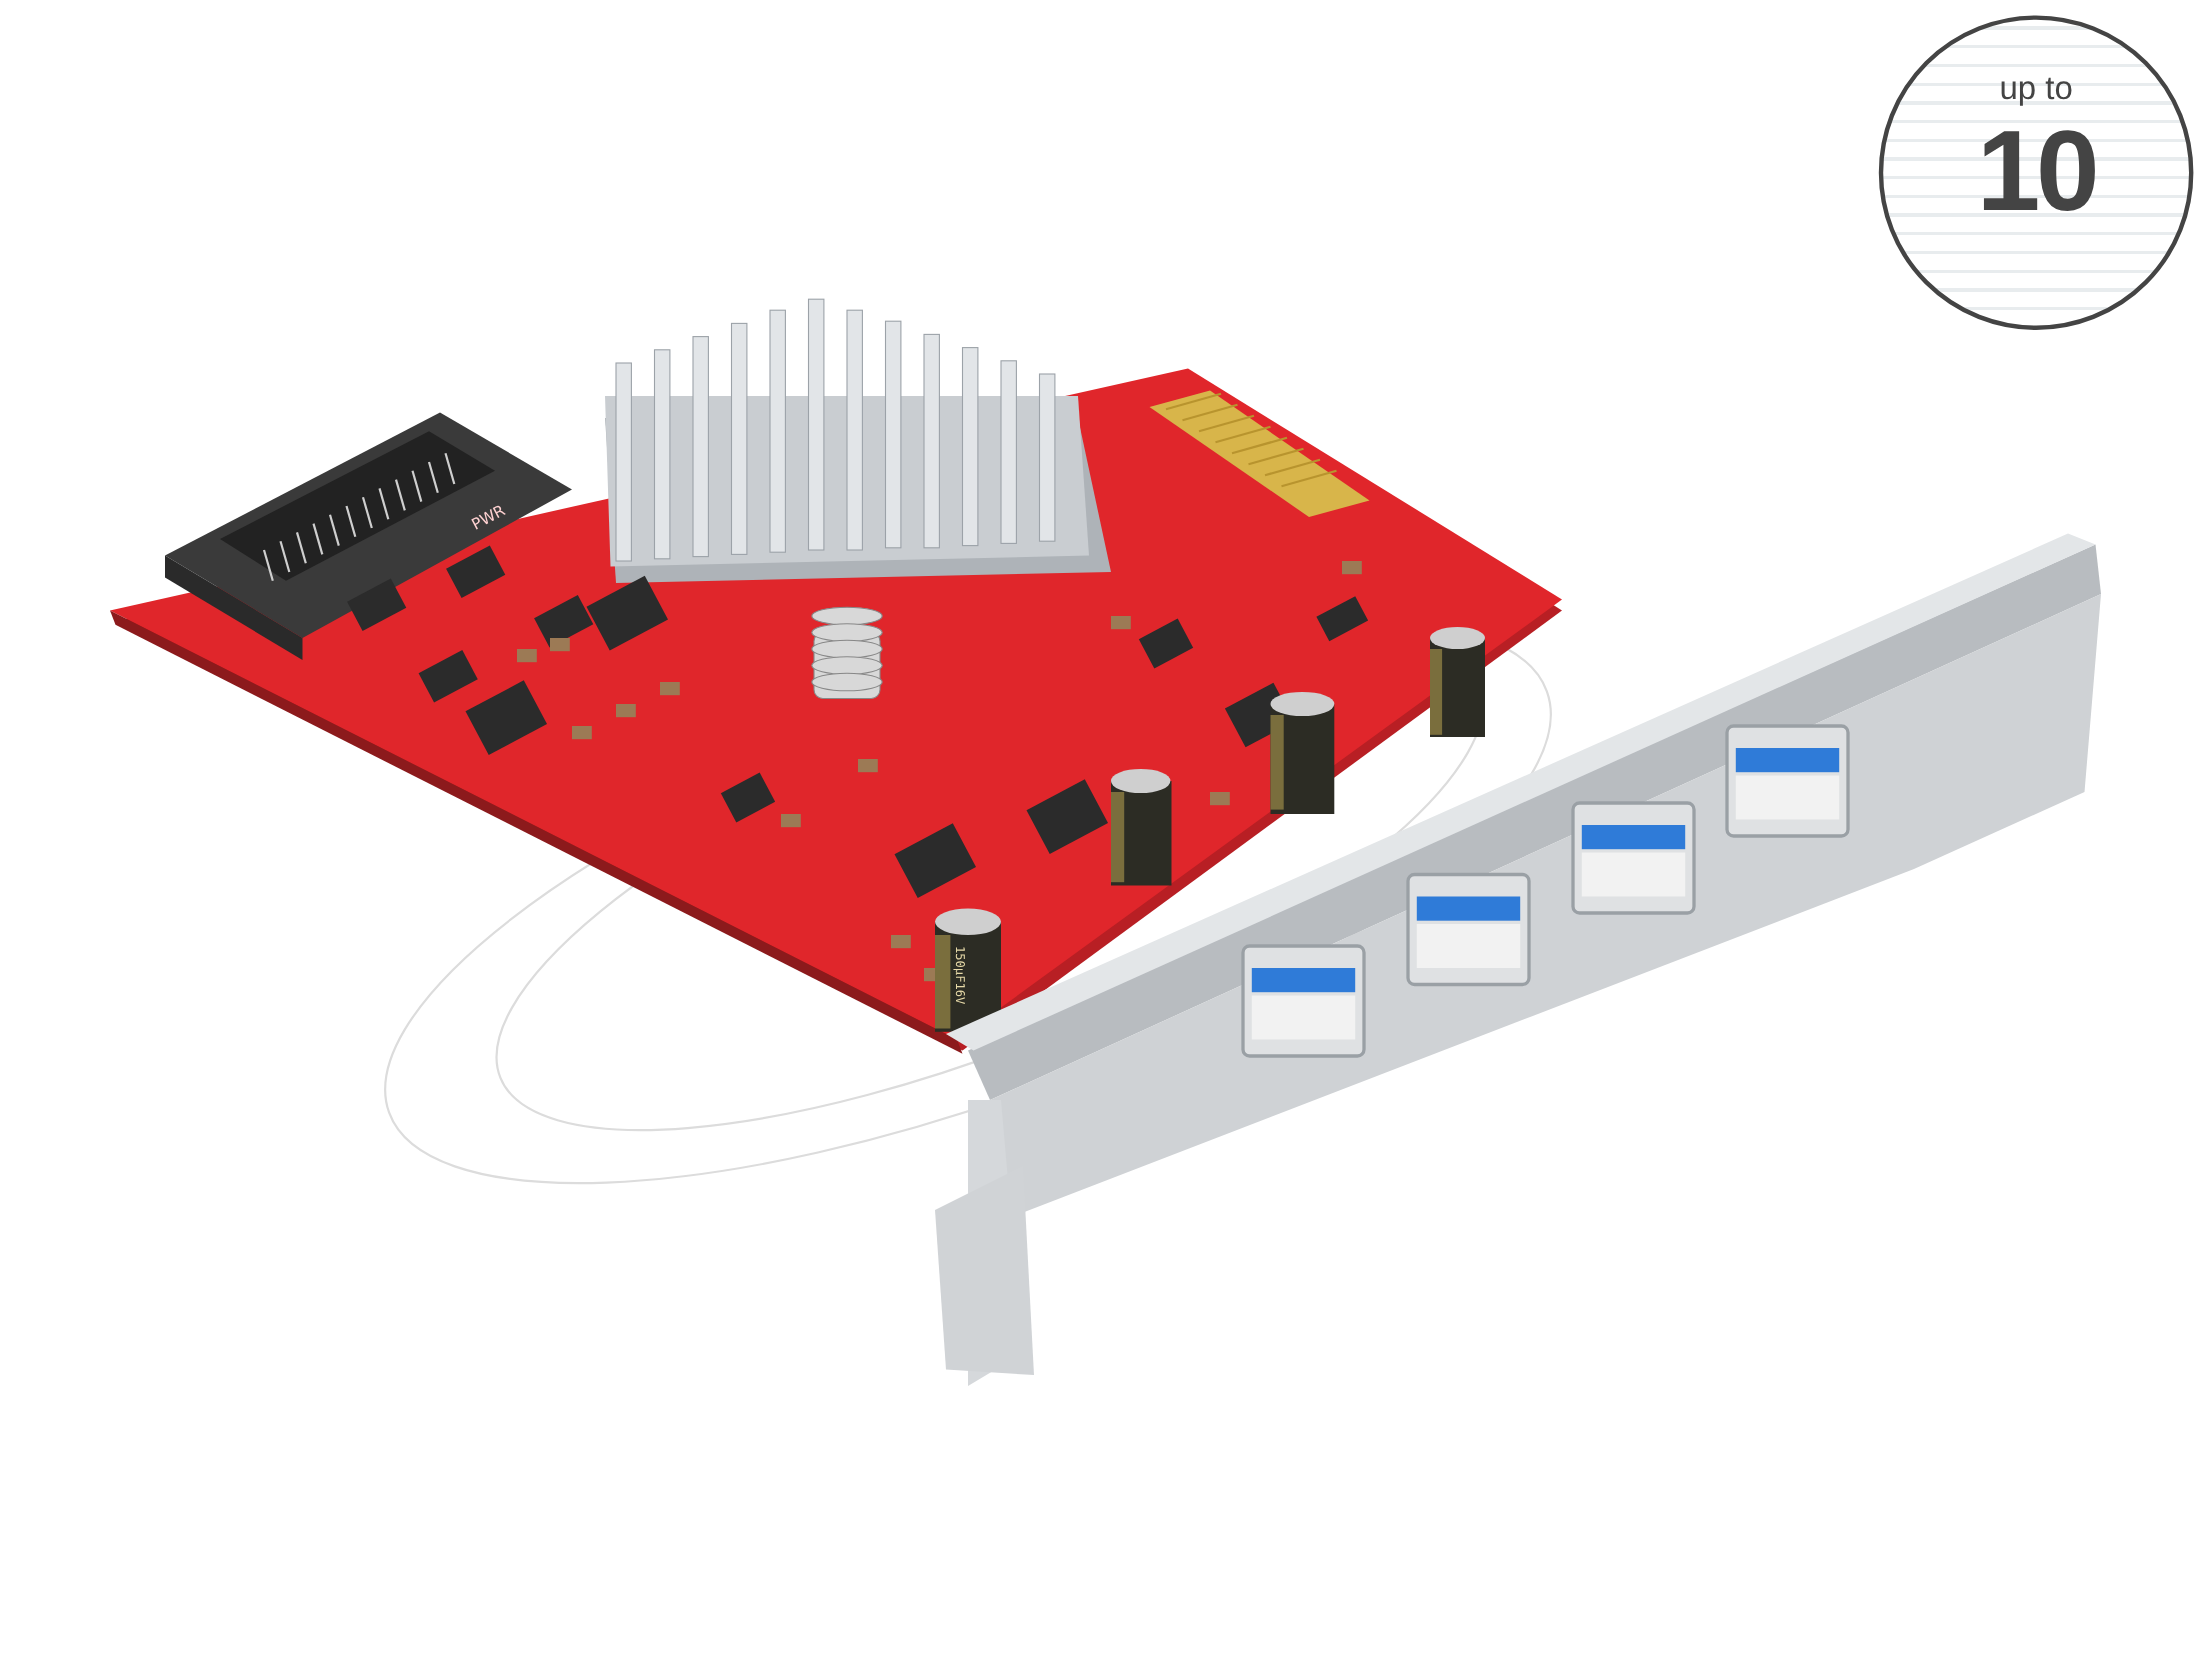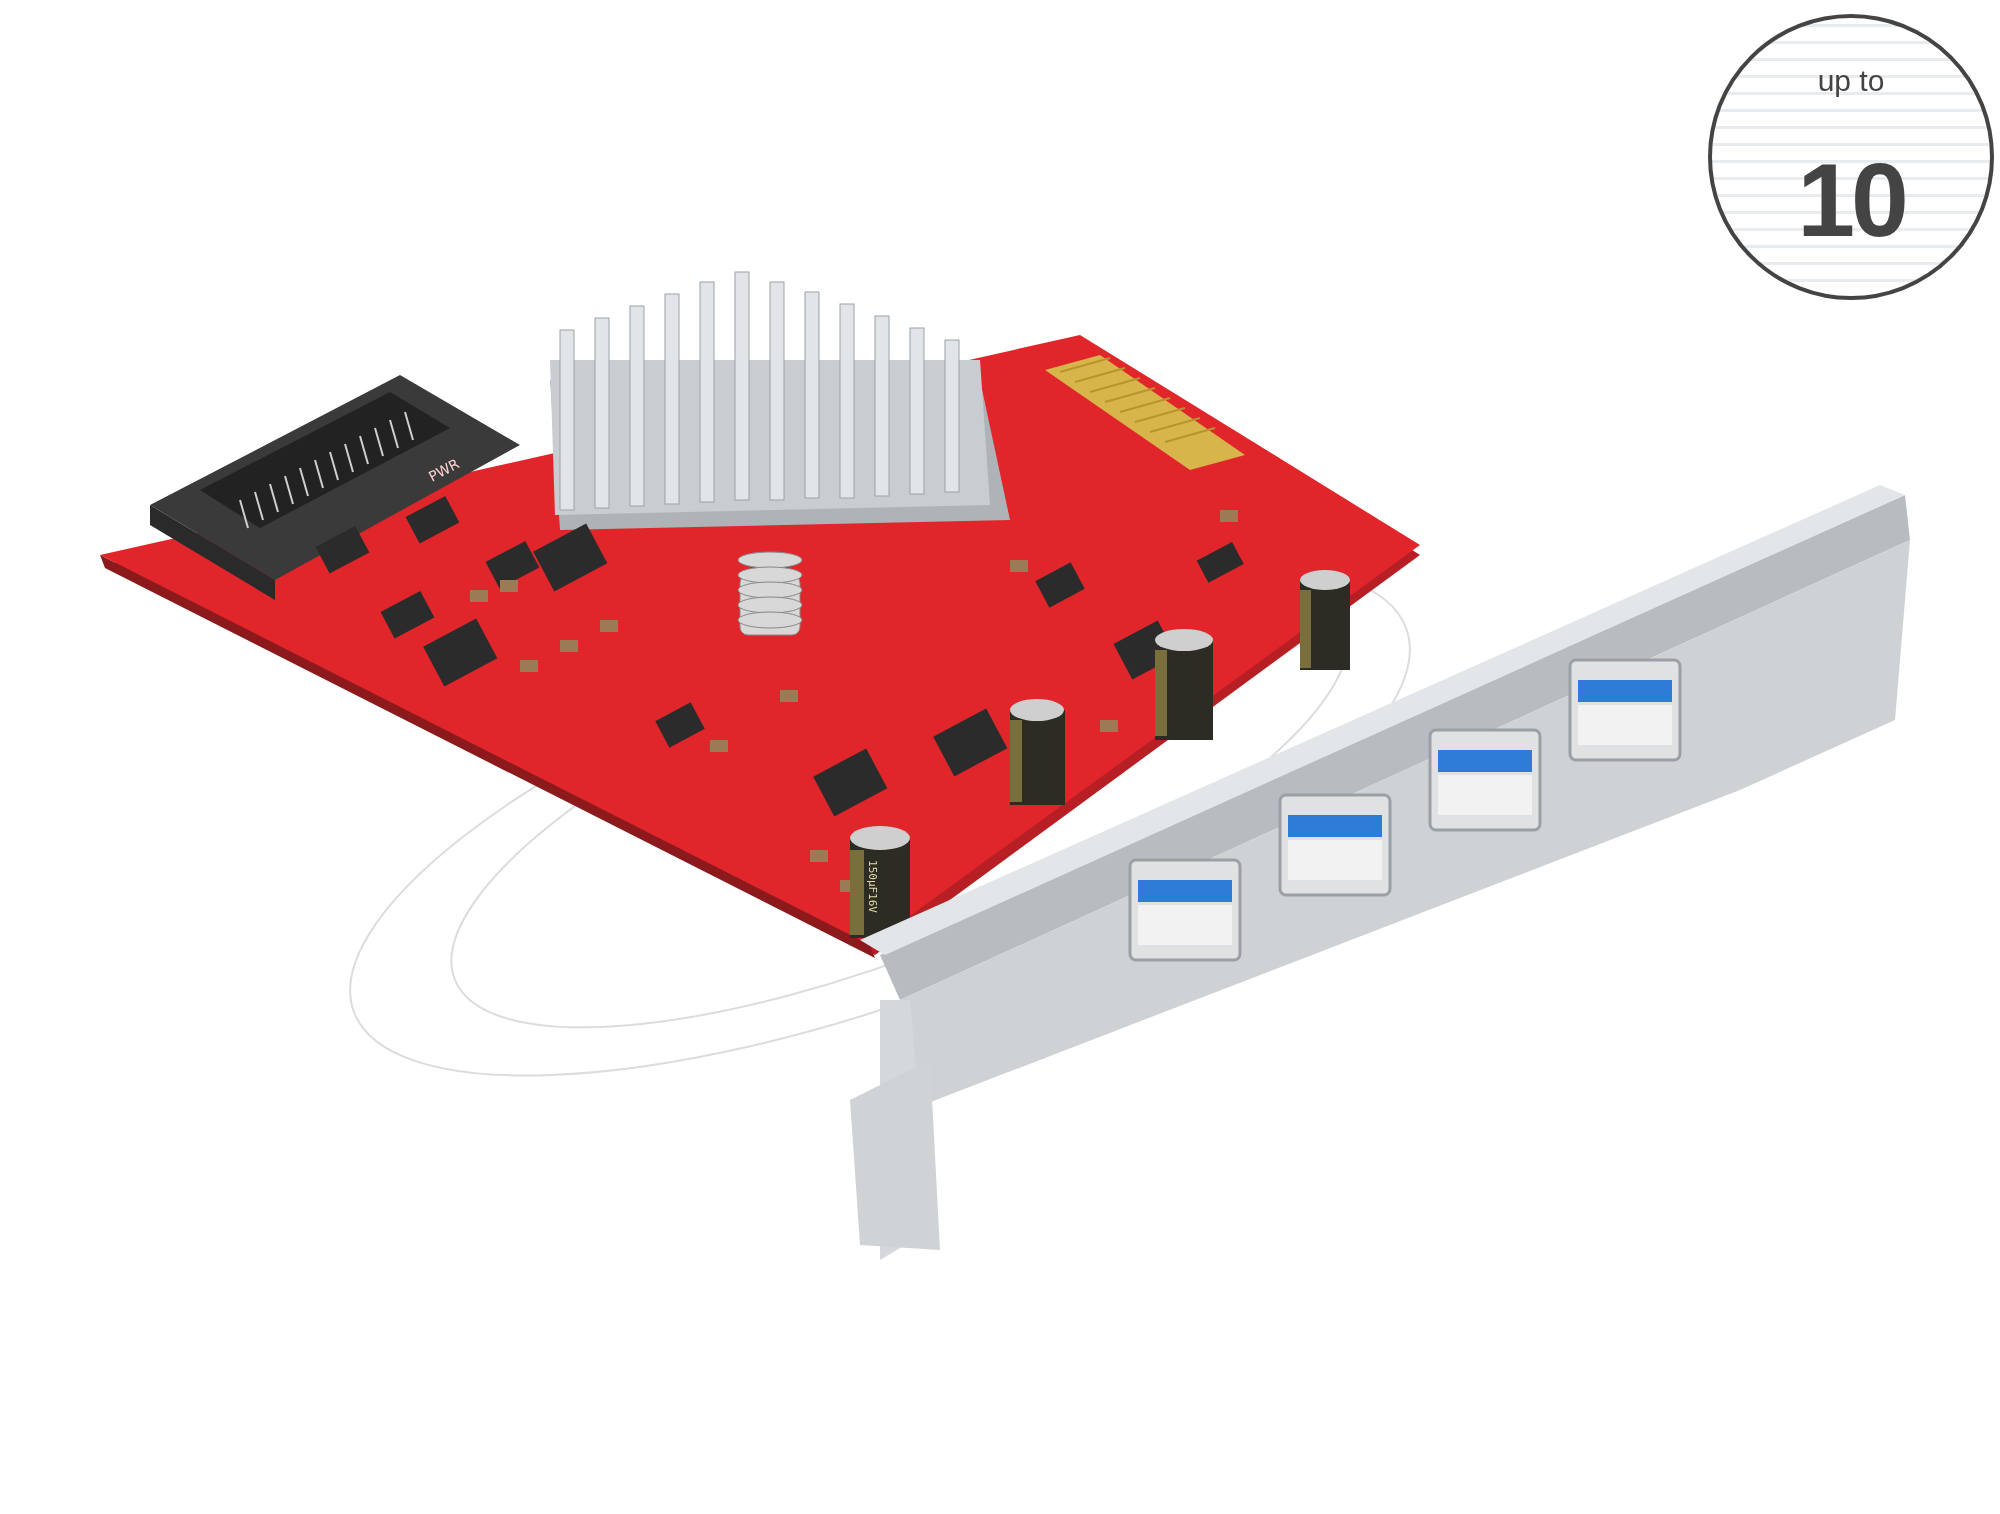--- a/index.html
+++ b/index.html
@@ -1,20 +1,20 @@
 <!DOCTYPE html>
 <html><head>
   <meta charset="utf-8">
   <style>
     html, body { margin:0; padding:0; }
     body { width:2000px; height:1514px; background:#ffffff; position:relative; overflow:hidden; font-family:"Liberation Sans", sans-serif; }
     .scene { position:absolute; left:0; top:0; width:2000px; height:1514px; }
     .badge { position:absolute; left:1708px; top:14px; width:286px; height:286px; border-radius:50%; border:4px solid #444; background:repeating-linear-gradient(0deg,#ffffff 0 14px,#e8ecee 14px 17px); box-sizing:border-box; }
     .badge .up { position:absolute; top:46px; width:100%; text-align:center; font-size:30px; color:#444; }
-    .badge .num { position:absolute; top:86px; width:100%; text-align:center; font-size:104px; font-weight:bold; color:#444; letter-spacing:-4px; line-height:1;margin-top:44px; }
+    .badge .num { position:absolute; top:86px; width:100%; text-align:center; font-size:104px; font-weight:bold; color:#444; letter-spacing:-4px; line-height:1; }
     .badge .unit { position:absolute; top:178px; width:100%; text-align:center; font-size:52px; color:#444; }
     .cap-label { position:absolute; font-family:"DejaVu Sans Mono", monospace; font-size:11px; color:#e6d9a8; transform:rotate(90deg); white-space:nowrap; }
   </style>
 </head>
 <body>
 
 <svg class="scene" viewBox="0 0 2000 1514" width="2000" height="1514" xmlns="http://www.w3.org/2000/svg">
 
   <g fill="none" stroke="#dcdcdc" stroke-width="2">
     <ellipse cx="880" cy="820" rx="560" ry="180" transform="rotate(-20 880 820)"></ellipse>

